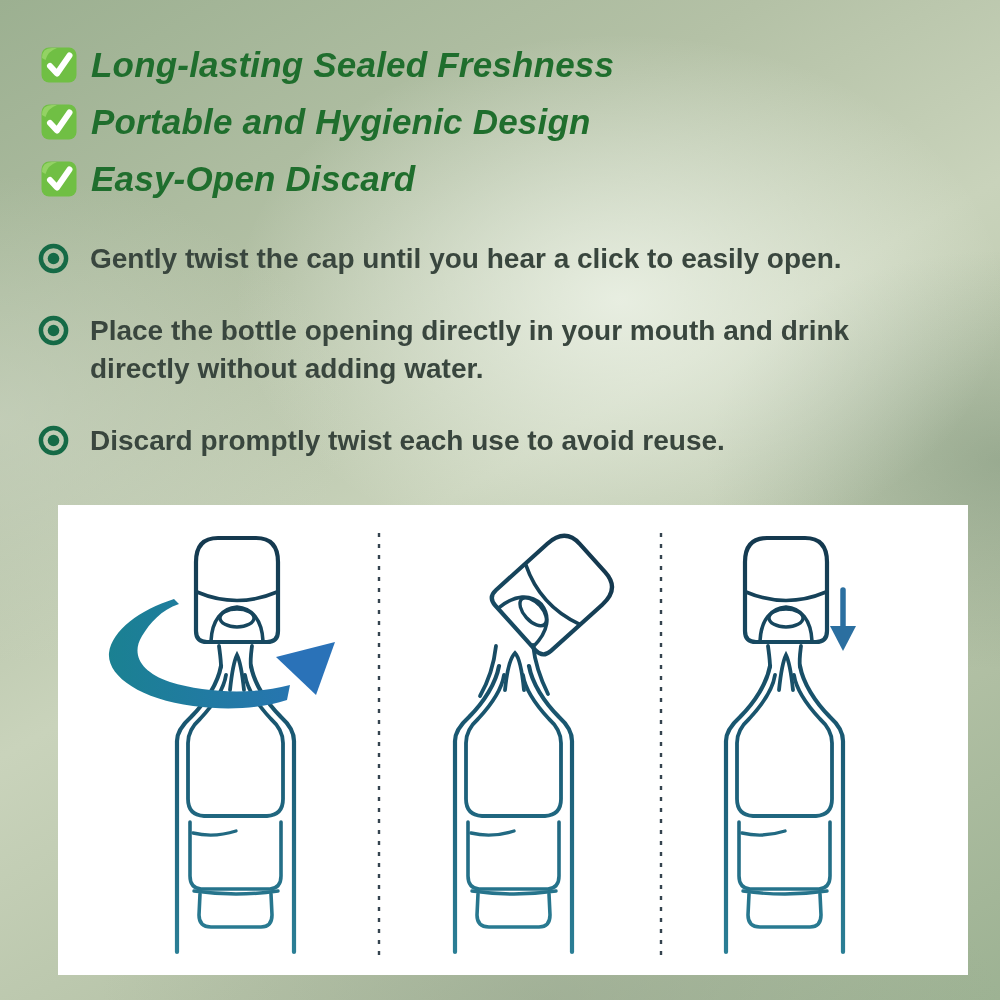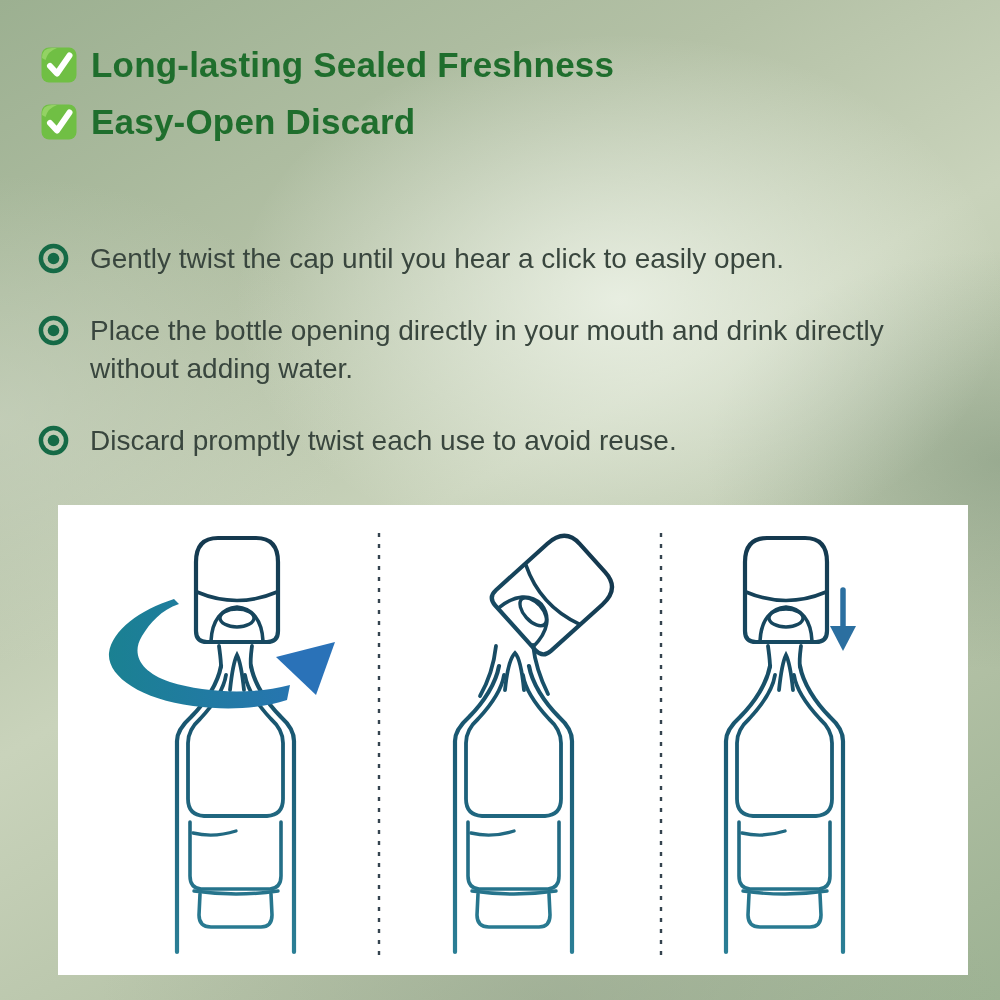--- a/index.html
+++ b/index.html
@@ -14,27 +14,27 @@
       radial-gradient(55% 38% at 62% 30%, rgba(241,246,236,.80), rgba(241,246,236,0) 70%),
       radial-gradient(42% 30% at 100% 46%, rgba(98,124,98,.38), rgba(98,124,98,0) 70%),
       radial-gradient(50% 35% at 0% 42%, rgba(206,215,197,.55), rgba(206,215,197,0) 70%),
       radial-gradient(60% 25% at 55% 100%, rgba(148,162,140,.45), rgba(148,162,140,0) 75%),
       linear-gradient(150deg,#9cb091 0%,#b4c1a6 28%,#c9d3bb 48%,#b6c3a8 72%,#9db293 100%);
   }
   .features{position:absolute;left:40px;top:46px;}
   .feature-row{display:flex;align-items:center;margin-bottom:19px;height:38px;}
   .feature-row .ck{width:38px;height:38px;flex:0 0 38px;margin-right:13px;}
   .feature-label{
-    font-size:35px;font-weight:bold;color:#1f6e2d;letter-spacing:.2px;white-space:nowrap;
+    font-size:35px;font-weight:bold;color:#1f6e2d;letter-spacing:.2px;white-space:nowrap;font-style:italic;
   }
   .instructions{position:absolute;left:38px;top:240px;width:880px;}
   .instruction-row{display:flex;align-items:flex-start;margin-bottom:34px;}
   .instruction-row .tg{width:31px;height:31px;flex:0 0 31px;margin-right:21px;margin-top:3px;}
   .instruction-text{
-    font-size:28px;line-height:1.36;color:#39463e;max-width:820px;margin:0;
+    font-size:28px;line-height:1.36;color:#39463e;max-width:820px;margin:0;font-weight:bold;
   }
   .diagram-panel{
     position:absolute;left:58px;top:505px;width:910px;height:470px;
     background:#ffffff;
   }
   .diagram-panel svg{display:block;width:910px;height:470px;}
 </style>
 </head>
 <body>
 
@@ -43,20 +43,30 @@
   <section class="features">
     <div class="feature-row">
       <span class="ck">
         <svg viewBox="0 0 38 38" width="38" height="38">
           <rect x="1.5" y="1.5" width="35" height="35" rx="7.5" fill="#70bf44"></rect>
           <path d="M2 12 Q2 2 12 2 L17 2 Q8 5 5.5 14 Z" fill="#97d468" opacity=".9"></path>
           <path d="M10 20 L17 27.5 L29.5 9.5" fill="none" stroke="#ffffff" stroke-width="6" stroke-linecap="round" stroke-linejoin="round"></path>
         </svg>
       </span>
       <span class="feature-label">Long-lasting Sealed Freshness</span>
+    </div>
+    <div class="feature-row">
+      <span class="ck">
+        <svg viewBox="0 0 38 38" width="38" height="38">
+          <rect x="1.5" y="1.5" width="35" height="35" rx="7.5" fill="#70bf44"></rect>
+          <path d="M2 12 Q2 2 12 2 L17 2 Q8 5 5.5 14 Z" fill="#97d468" opacity=".9"></path>
+          <path d="M10 20 L17 27.5 L29.5 9.5" fill="none" stroke="#ffffff" stroke-width="6" stroke-linecap="round" stroke-linejoin="round"></path>
+        </svg>
+      </span>
+      <span class="feature-label">Portable and Hygienic Design</span>
     </div>
     <div class="feature-row">
       <span class="ck">
         <svg viewBox="0 0 38 38" width="38" height="38">
           <rect x="1.5" y="1.5" width="35" height="35" rx="7.5" fill="#70bf44"></rect>
           <path d="M2 12 Q2 2 12 2 L17 2 Q8 5 5.5 14 Z" fill="#97d468" opacity=".9"></path>
           <path d="M10 20 L17 27.5 L29.5 9.5" fill="none" stroke="#ffffff" stroke-width="6" stroke-linecap="round" stroke-linejoin="round"></path>
         </svg>
       </span>
       <span class="feature-label">Easy-Open Discard</span>

